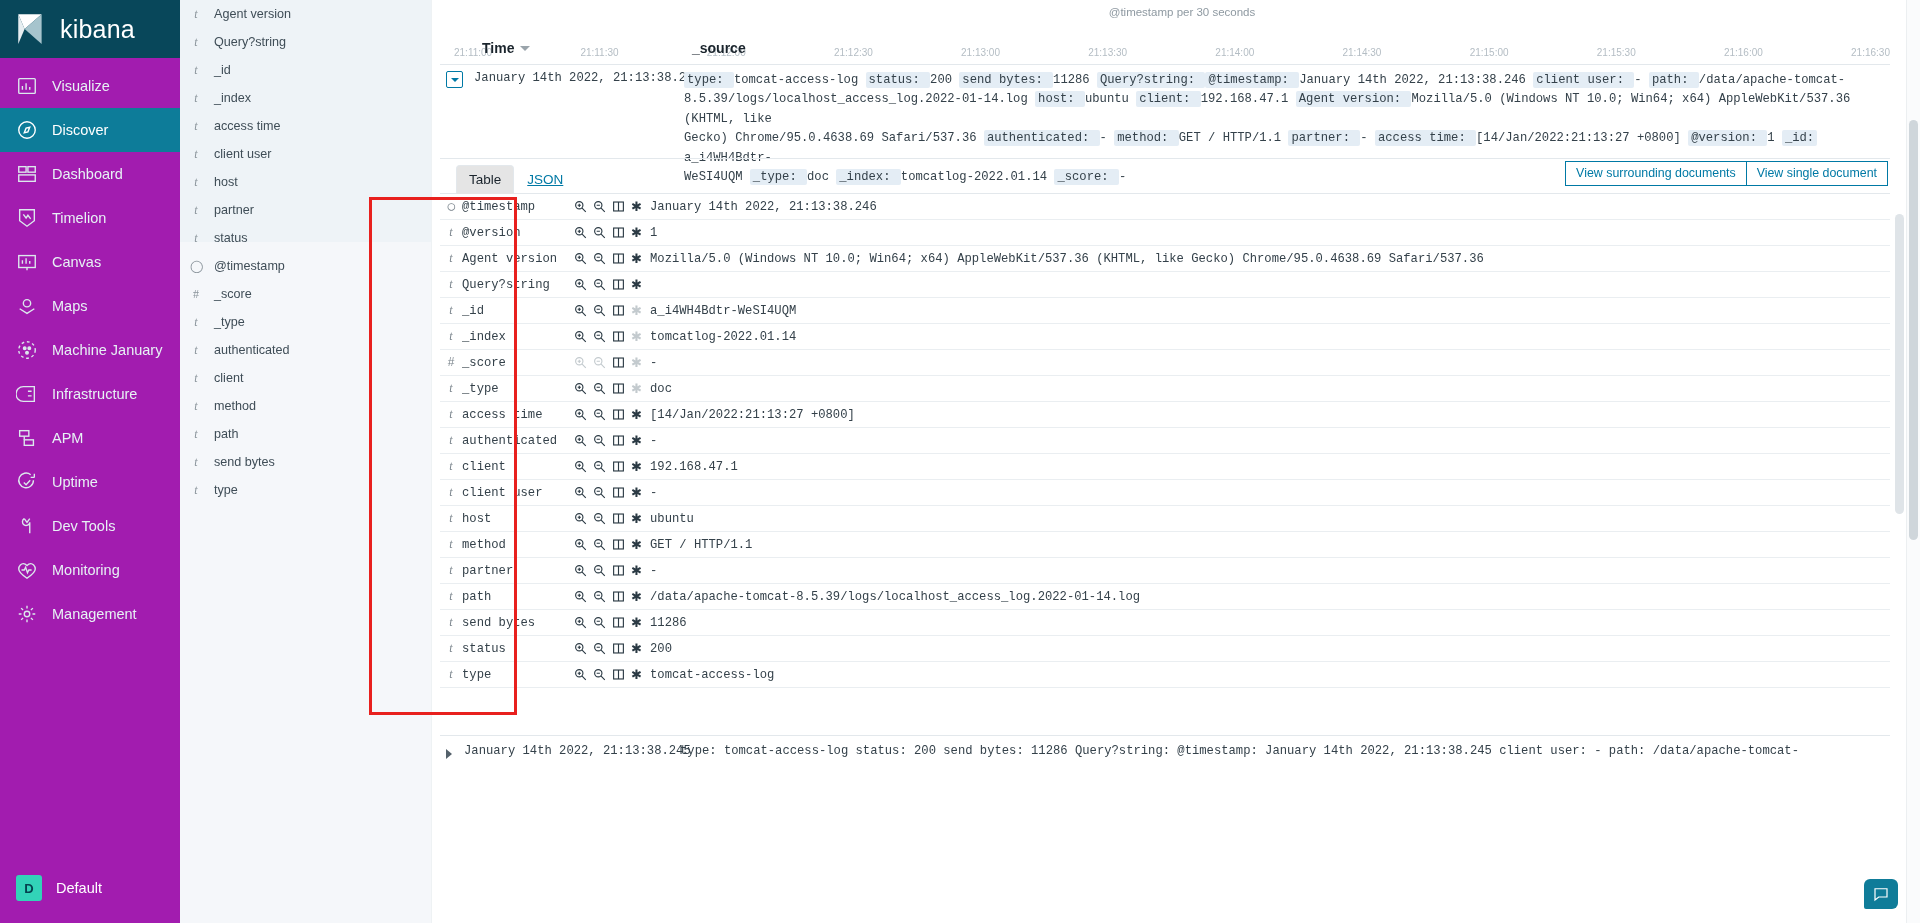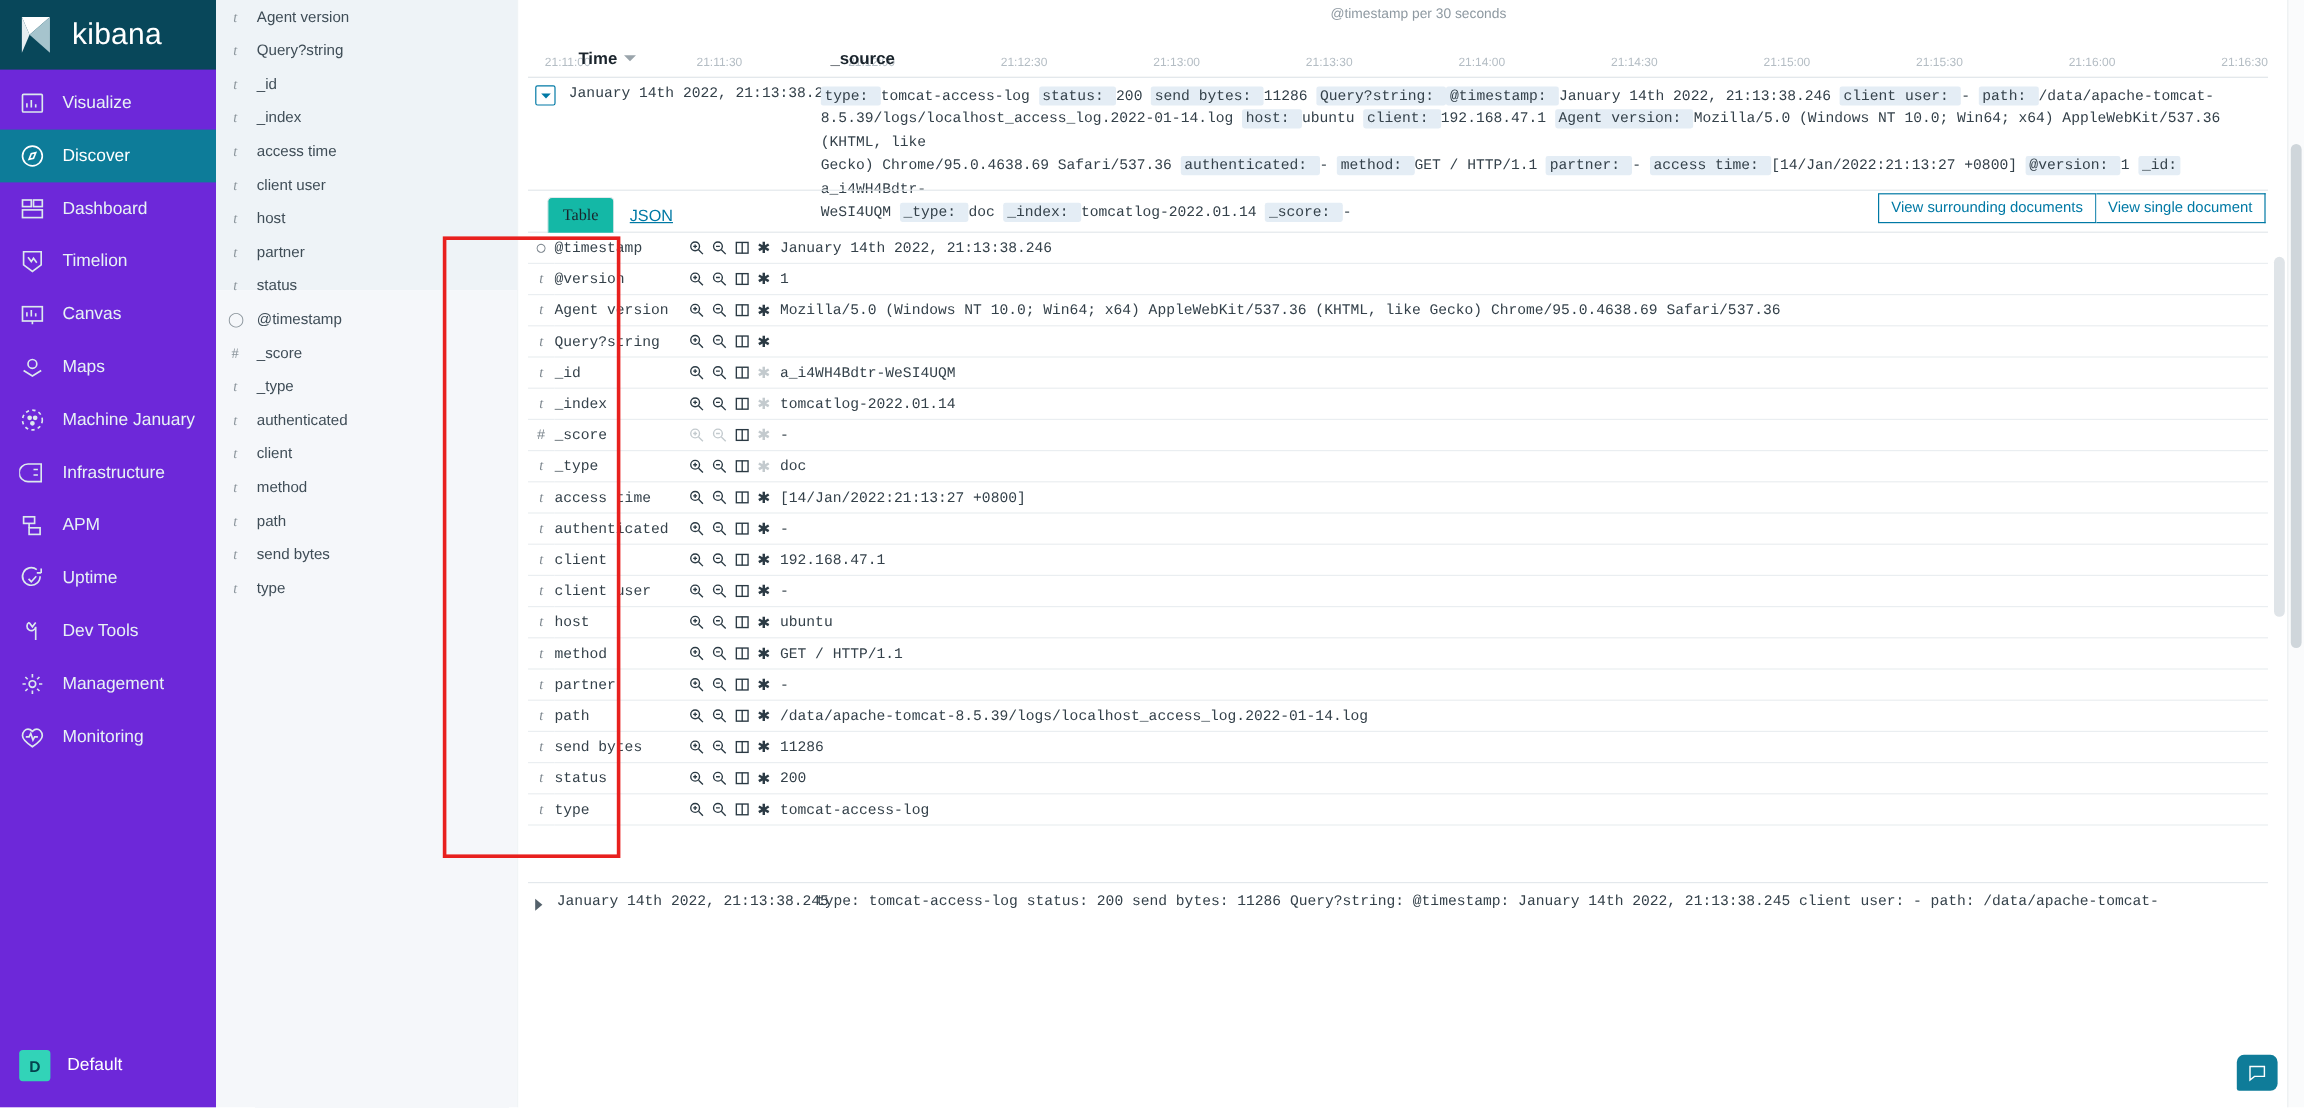--- a/index.html
+++ b/index.html
@@ -7,21 +7,21 @@
     width: 1920px; height: 923px;
     font-family: "Liberation Sans", sans-serif;
     background: #ffffff;
     overflow: hidden;
   }
   .app { display: flex; width: 1920px; height: 923px; position: relative; }
 
   
   .globalnav {
     width: 180px; flex: 0 0 180px;
-    background: #6d28d9;
+    background: #a21caf;
     color: #fff;
     display: flex; flex-direction: column;
     position: relative;
   }
   .gn-logo {
     height: 58px; display: flex; align-items: center; gap: 12px;
     padding-left: 14px; background: #08475a;
   }
   .gn-logo .mark { width: 34px; height: 34px; position: relative; }
   .gn-logo .word { font-size: 25px; font-weight: 400; letter-spacing: .2px; }
@@ -112,21 +112,21 @@
   
   .detail { position: absolute; top: 158px; left: 8px; right: 30px; }
   .detail-top-rule { border-top: 1px solid #e3e8ec; }
 
   .tabs { display: flex; align-items: flex-end; padding-left: 16px; height: 34px; position: relative; }
   .tab {
     font-size: 13.5px; padding: 6px 12px 7px 12px; color: #0079a5; cursor: pointer;
     border: 1px solid transparent; border-bottom: none; border-radius: 4px 4px 0 0;
     position: relative; top: 1px;
   }
-  .tab.active { color: #1a242c; background: #14b8a6; border-color: #e3e8ec; font-family: Liberation Serif, serif; }
+  .tab.active { color: #1a242c; background: #e5e5e5; border-color: #e3e8ec; }
   .tab.json { text-decoration: underline; }
 
   .detail-actions { position: absolute; right: 2px; top: 2px; display: flex; gap: 0px; }
   .btn-outline {
     font-size: 12.4px; color: #0079a5; background: #fff; border: 1px solid #0079a5;
     padding: 4px 10px; cursor: pointer; line-height: 15px;
   }
   .btn-outline + .btn-outline { border-left: none; }
 
   table.fieldtable { width: 100%; border-collapse: collapse; table-layout: fixed; border-top: 1px solid #e3e8ec; }
@@ -310,35 +310,35 @@
               <path d="M9 4a4 4 0 106 4v12"></path>
               <path d="M9 4l3 4 3-4"></path>
             </svg>
         </span>
         <span>Dev Tools</span>
       </div>
 
       <div class="gn-item">
         <span class="gn-ic">
           <svg viewBox="0 0 24 24" fill="none" stroke="#dce9ed" stroke-width="1.5">
+              <path d="M3 11c0-4 3-6 5-6s4 2 4 2 2-2 4-2 5 2 5 6c0 4-9 10-9 10S3 15 3 11z"></path>
+              <path d="M6 12h3l1.5-3 2 6 1.5-3h3"></path>
+            </svg>
+        </span>
+        <span>Monitoring</span>
+      </div>
+
+      <div class="gn-item">
+        <span class="gn-ic">
+          <svg viewBox="0 0 24 24" fill="none" stroke="#dce9ed" stroke-width="1.5">
               <circle cx="12" cy="12" r="3"></circle>
               <path d="M12 3v3M12 18v3M3 12h3M18 12h3M5.6 5.6l2.1 2.1M16.3 16.3l2.1 2.1M18.4 5.6l-2.1 2.1M7.7 16.3l-2.1 2.1"></path>
             </svg>
         </span>
         <span>Management</span>
-      </div>
-
-      <div class="gn-item">
-        <span class="gn-ic">
-          <svg viewBox="0 0 24 24" fill="none" stroke="#dce9ed" stroke-width="1.5">
-              <path d="M3 11c0-4 3-6 5-6s4 2 4 2 2-2 4-2 5 2 5 6c0 4-9 10-9 10S3 15 3 11z"></path>
-              <path d="M6 12h3l1.5-3 2 6 1.5-3h3"></path>
-            </svg>
-        </span>
-        <span>Monitoring</span>
       </div>
     </div>
 
     <div class="gn-space"></div>
 
     <div class="gn-bottom">
       <span class="gn-badge">D</span>
       <span class="lbl">Default</span>
     </div>
   </nav>

